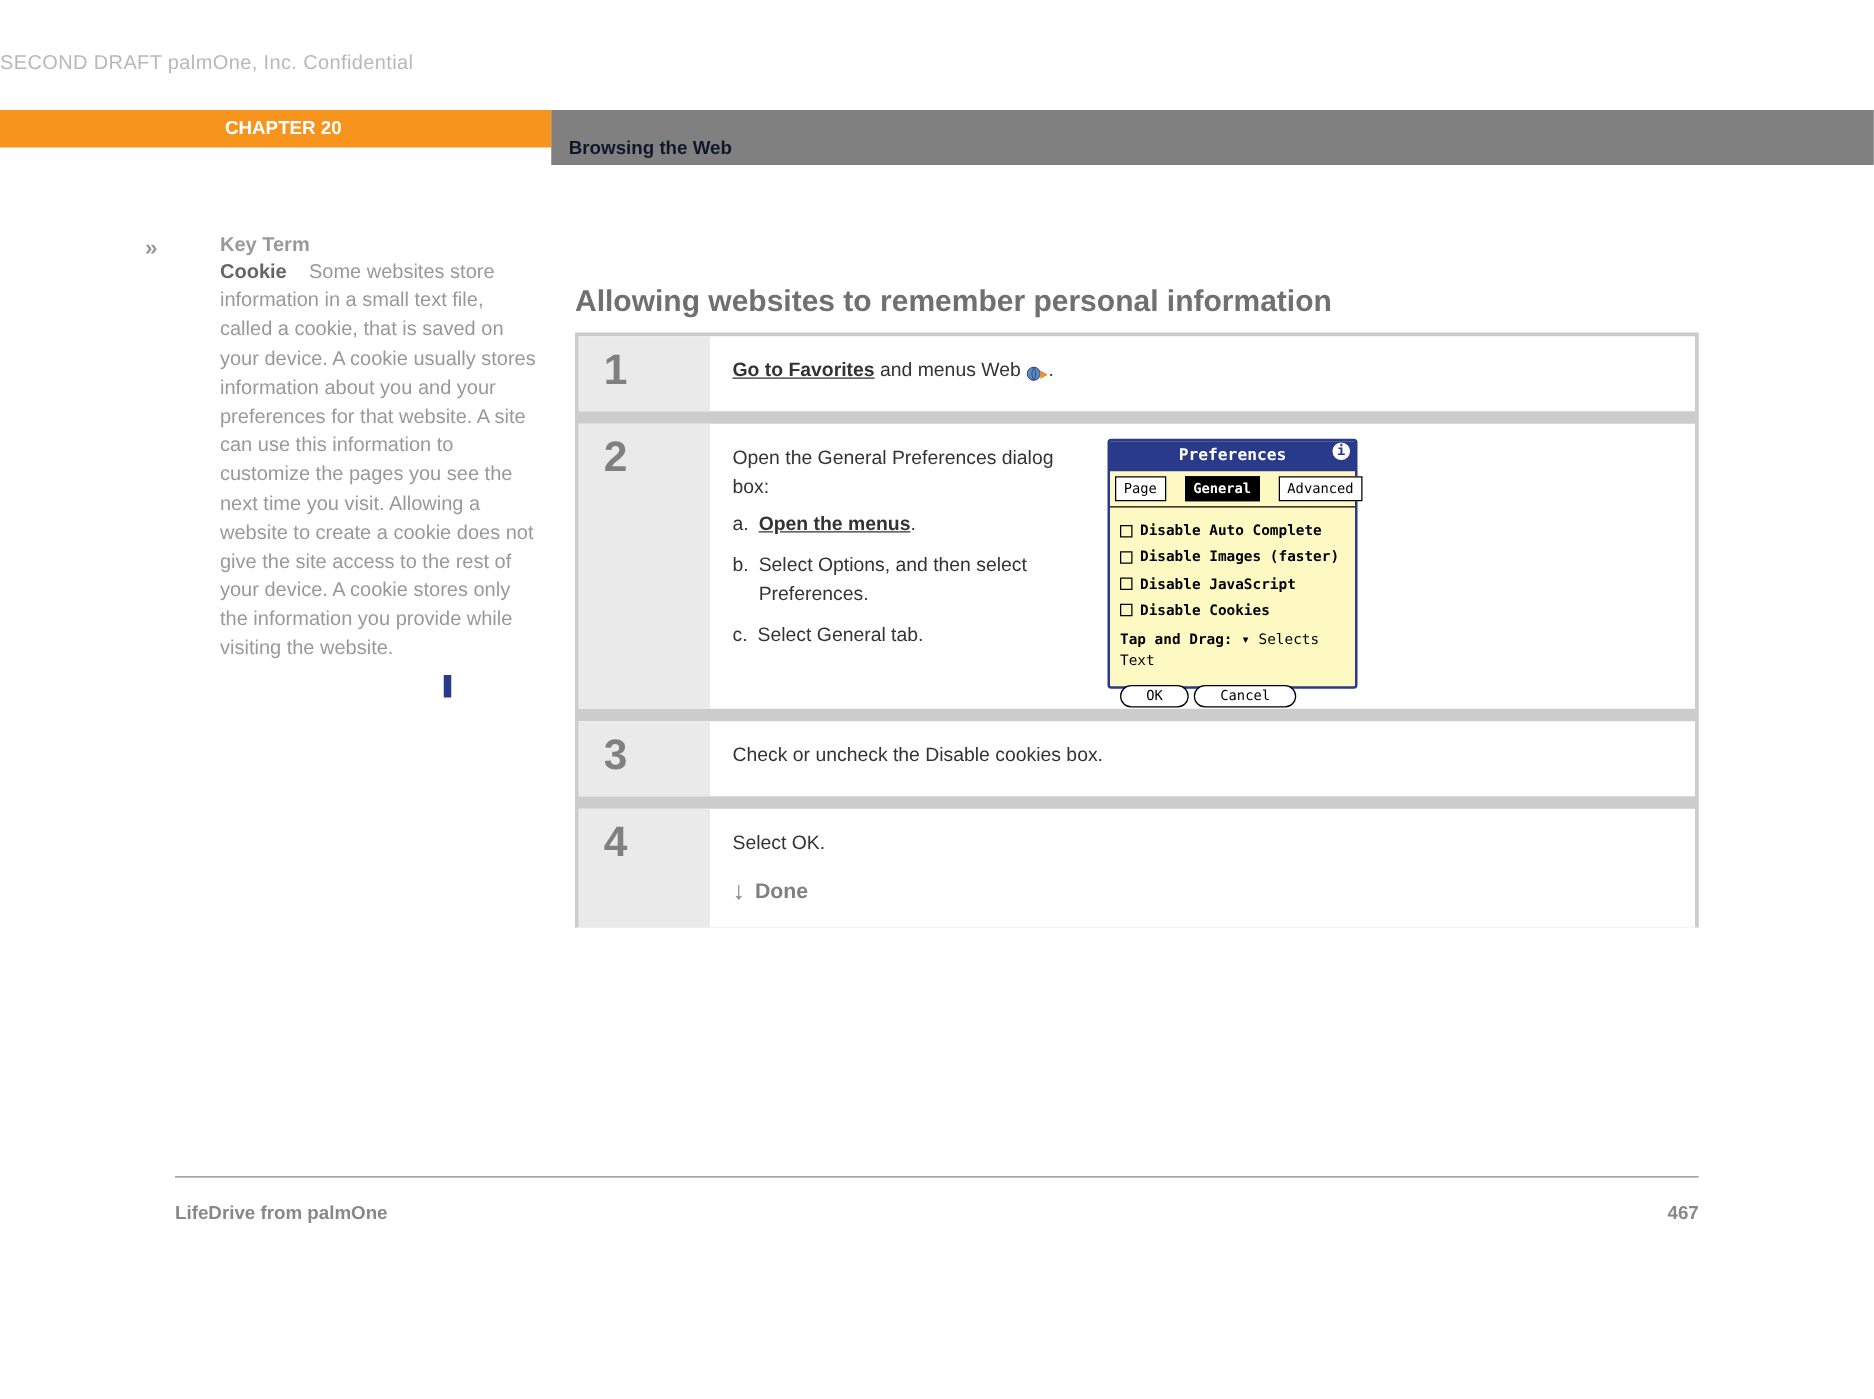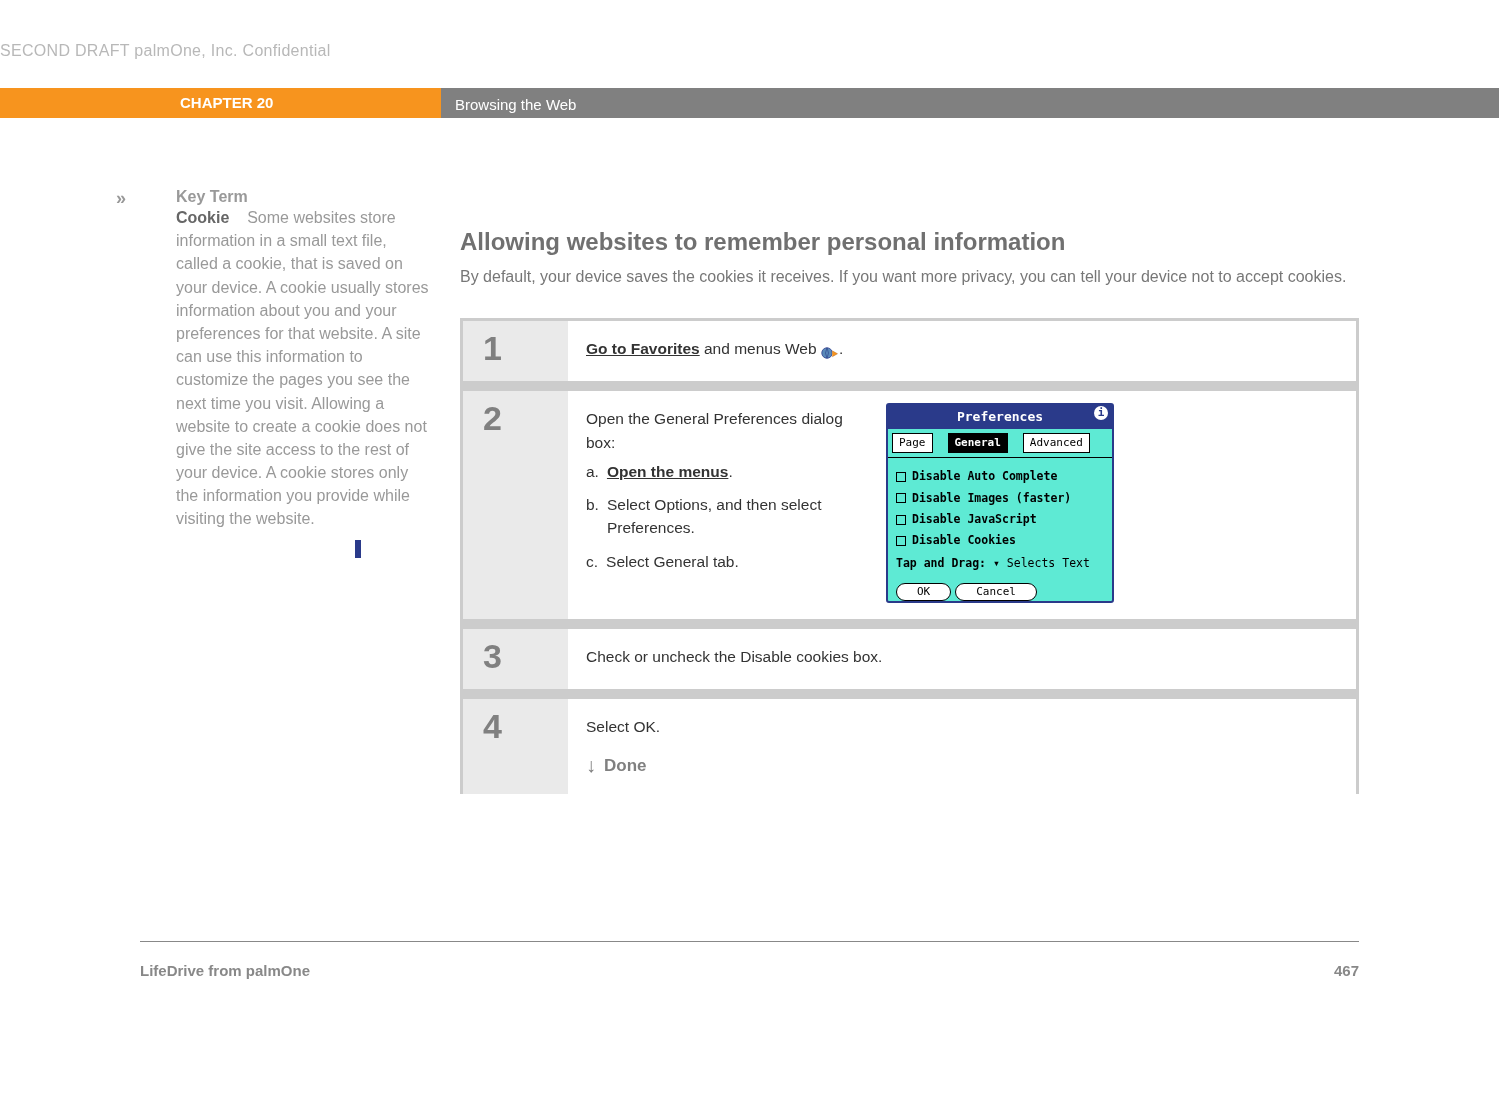--- a/index.html
+++ b/index.html
@@ -35,24 +35,24 @@
       color: #fff;
       font-weight: bold;
       font-size: 15px;
       padding: 6px 0;
       width: 441px;
       text-align: left;
       padding-left: 180px;
     }
     .title-block {
       background: #808080;
-      color: #ffffff;
-      font-weight: normal;
+      color: #0f172a;
+      font-weight: bold;
       font-size: 15px;
-      padding: 8px 14px;
+      padding: 22px 14px;
       flex: 1;
     }
     .content-area {
       position: absolute;
       top: 188px;
       left: 140px;
       right: 140px;
       display: flex;
       gap: 30px;
     }
@@ -157,25 +157,25 @@
       display: flex;
       align-items: center;
       gap: 8px;
       color: #808080;
       font-weight: bold;
       font-size: 17px;
       margin-top: 14px;
     }
     .done-arrow { color: #808080; font-size: 20px; line-height: 1; }
     .prefs-panel {
-      width: 228px;
+      width: 200px;
       height: 200px;
       border: 2px solid #2a3a8a;
       border-radius: 3px;
-      background: #5eead4;
+      background: #fef9c3;
       font-family: "Lucida Console", monospace;
       font-size: 12px;
       color: #000;
       flex-shrink: 0;
       margin-top: -4px;
     }
     .prefs-title {
       background: #2a3a8a;
       color: #fff;
       text-align: center;
@@ -293,21 +293,20 @@
       <div>
         <span class="key-term-label">Key Term</span><br>
         <span class="key-term-word">Cookie</span>
         <span class="key-term-body">&nbsp;&nbsp;&nbsp;<span>Some websites store information in a small text file, called a cookie, that is saved on your device. A cookie usually stores information about you and your preferences for that website. A site can use this information to customize the pages you see the next time you visit. Allowing a website to create a cookie does not give the site access to the rest of your device. A cookie stores only the information you provide while visiting the website.</span></span>
       </div>
     </div>
   </aside>
 
   <main class="main">
     <h2 class="section-heading">Allowing websites to remember personal information</h2>
-    <p class="section-intro">By default, your device saves the cookies it receives. If you want more privacy, you can tell your device not to accept cookies.</p>
 
     <div class="steps-container">
 
       <div class="step-row">
         <div class="step-num-cell">
           <span class="step-num">1</span>
         </div>
         <div class="step-content">
           <div class="step-text-full">
             <span class="link-bold">Go to Favorites</span><span> and menus Web </span><span class="web-icon"><svg viewBox="0 0 24 18">

